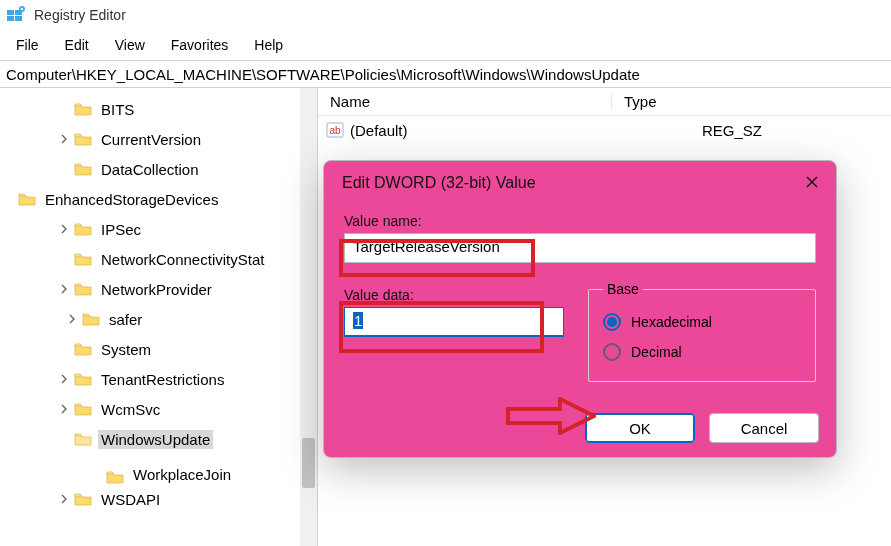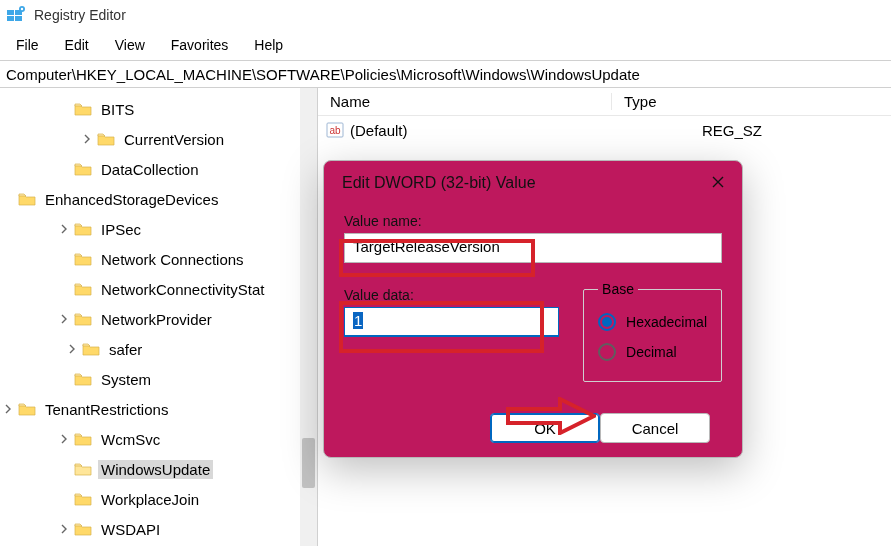--- a/index.html
+++ b/index.html
@@ -42,22 +42,22 @@
   .list-header .col.type { flex: 1; }
   .list-row { height: 28px; display: flex; align-items: center; padding-left: 8px; font-size: 15px; }
   .list-row .val-icon { width: 18px; height: 18px; margin-right: 6px; }
   .list-row .val-name { width: 352px; }
   .list-row .val-type { flex: 1; }
 
   
   .dialog {
     position: absolute;
     left: 323px; top: 160px;
-    width: 420px; height: 298px;
-    background: #be185d;
+    width: 514px; height: 298px;
+    background: #ec4899;
     border: 1px solid #b8b8b8;
     border-radius: 8px;
     box-shadow: 0 12px 40px rgba(0,0,0,0.25);
   }
   .dialog .dlg-title { display: flex; align-items: center; justify-content: space-between; padding: 10px 12px 6px 18px; }
   .dialog .dlg-title .t { font-size: 16px; color: #111; }
   .dialog .dlg-close { width: 24px; height: 24px; display: flex; align-items: center; justify-content: center; cursor: default; border-radius: 4px; }
   .dialog .body { padding: 6px 20px 0 20px; position: relative; }
   .dialog .field-label { font-size: 14px; color: #111; margin-top: 6px; margin-bottom: 4px; }
   .dialog .textfield {
@@ -79,21 +79,21 @@
   .dialog .row2 .left .dataval .seltxt { background: #0a66c2; color: #fff; padding: 0 1px; }
   .dialog .row2 fieldset.right {
     flex: 1; border: 1px solid #cfcfcf; border-radius: 2px;
     padding: 10px 14px 14px 14px; margin: 0;
   }
   .dialog .row2 fieldset.right legend { padding: 0 4px; font-size: 14px; }
   .dialog .radio-row { display: flex; align-items: center; gap: 10px; height: 30px; cursor: default; }
   .dialog .radio { width: 18px; height: 18px; border-radius: 50%; border: 2px solid #5f5f5f; display: inline-flex; align-items: center; justify-content: center; }
   .dialog .radio.checked { border-color: #0067c0; }
   .dialog .radio.checked::after { content: ""; width: 10px; height: 10px; border-radius: 50%; background: #0067c0; }
-  .dialog .buttons { position: absolute; right: 32px; bottom: 14px; display: flex; }
+  .dialog .buttons { position: absolute; right: 17px; bottom: 14px; display: flex; gap: 14px; }
   .dialog .btn {
     width: 110px; height: 30px;
     border: 1px solid #b8b8b8; border-radius: 4px;
     background: #ffffff; display: flex; align-items: center; justify-content: center;
     font-size: 15px; cursor: default;
   }
   .dialog .btn.default { border-color: #0067c0; box-shadow: inset 0 0 0 1px #0067c0; }
 
   
   .annot-box { position: absolute; border: 4px solid #d6222a; pointer-events: none; }
@@ -132,21 +132,21 @@
   <div class="tree-pane">
     <div class="tree" id="tree">
         <div class="tree-row" style="padding-left: 56px;">
           <span class="expander"></span>
           <span class="folder"><svg viewBox="0 0 18 14" width="18" height="14">
               <path d="M1 3 L6 3 L8 5 L17 5 L17 13 L1 13 Z" fill="#ffd969" stroke="#d7b34a" stroke-width="0.7"></path>
               <path d="M1 3 L1 2 L6 2 L8 4 L1 4 Z" fill="#ffe9a9" stroke="#d7b34a" stroke-width="0.7"></path>
             </svg></span>
           <span class="label">BITS</span>
         </div>
-        <div class="tree-row" style="padding-left: 79px;">
+        <div class="tree-row" style="padding-left: 56px;">
           <span class="expander">
             <svg width="10" height="10" viewBox="0 0 10 10">
               <path d="M3 1 L7 5 L3 9" fill="none" stroke="#666" stroke-width="1.4"></path>
             </svg>
           </span>
           <span class="folder"><svg viewBox="0 0 18 14" width="18" height="14">
               <path d="M1 3 L6 3 L8 5 L17 5 L17 13 L1 13 Z" fill="#ffd969" stroke="#d7b34a" stroke-width="0.7"></path>
               <path d="M1 3 L1 2 L6 2 L8 4 L1 4 Z" fill="#ffe9a9" stroke="#d7b34a" stroke-width="0.7"></path>
             </svg></span>
           <span class="label">CurrentVersion</span>
@@ -178,28 +178,20 @@
               <path d="M1 3 L1 2 L6 2 L8 4 L1 4 Z" fill="#ffe9a9" stroke="#d7b34a" stroke-width="0.7"></path>
             </svg></span>
           <span class="label">IPSec</span>
         </div>
         <div class="tree-row" style="padding-left: 56px;">
           <span class="expander"></span>
           <span class="folder"><svg viewBox="0 0 18 14" width="18" height="14">
               <path d="M1 3 L6 3 L8 5 L17 5 L17 13 L1 13 Z" fill="#ffd969" stroke="#d7b34a" stroke-width="0.7"></path>
               <path d="M1 3 L1 2 L6 2 L8 4 L1 4 Z" fill="#ffe9a9" stroke="#d7b34a" stroke-width="0.7"></path>
             </svg></span>
-          <span class="label">Network Connections</span>
-        </div>
-        <div class="tree-row" style="padding-left: 56px;">
-          <span class="expander"></span>
-          <span class="folder"><svg viewBox="0 0 18 14" width="18" height="14">
-              <path d="M1 3 L6 3 L8 5 L17 5 L17 13 L1 13 Z" fill="#ffd969" stroke="#d7b34a" stroke-width="0.7"></path>
-              <path d="M1 3 L1 2 L6 2 L8 4 L1 4 Z" fill="#ffe9a9" stroke="#d7b34a" stroke-width="0.7"></path>
-            </svg></span>
           <span class="label">NetworkConnectivityStat</span>
         </div>
         <div class="tree-row" style="padding-left: 56px;">
           <span class="expander">
             <svg width="10" height="10" viewBox="0 0 10 10">
               <path d="M3 1 L7 5 L3 9" fill="none" stroke="#666" stroke-width="1.4"></path>
             </svg>
           </span>
           <span class="folder"><svg viewBox="0 0 18 14" width="18" height="14">
               <path d="M1 3 L6 3 L8 5 L17 5 L17 13 L1 13 Z" fill="#ffd969" stroke="#d7b34a" stroke-width="0.7"></path>
@@ -220,21 +212,21 @@
           <span class="label">safer</span>
         </div>
         <div class="tree-row" style="padding-left: 56px;">
           <span class="expander"></span>
           <span class="folder"><svg viewBox="0 0 18 14" width="18" height="14">
               <path d="M1 3 L6 3 L8 5 L17 5 L17 13 L1 13 Z" fill="#ffd969" stroke="#d7b34a" stroke-width="0.7"></path>
               <path d="M1 3 L1 2 L6 2 L8 4 L1 4 Z" fill="#ffe9a9" stroke="#d7b34a" stroke-width="0.7"></path>
             </svg></span>
           <span class="label">System</span>
         </div>
-        <div class="tree-row" style="">
+        <div class="tree-row" style="padding-left: 56px;">
           <span class="expander">
             <svg width="10" height="10" viewBox="0 0 10 10">
               <path d="M3 1 L7 5 L3 9" fill="none" stroke="#666" stroke-width="1.4"></path>
             </svg>
           </span>
           <span class="folder"><svg viewBox="0 0 18 14" width="18" height="14">
               <path d="M1 3 L6 3 L8 5 L17 5 L17 13 L1 13 Z" fill="#ffd969" stroke="#d7b34a" stroke-width="0.7"></path>
               <path d="M1 3 L1 2 L6 2 L8 4 L1 4 Z" fill="#ffe9a9" stroke="#d7b34a" stroke-width="0.7"></path>
             </svg></span>
           <span class="label">TenantRestrictions</span>
@@ -252,21 +244,21 @@
           <span class="label">WcmSvc</span>
         </div>
         <div class="tree-row" style="padding-left: 56px;">
           <span class="expander"></span>
           <span class="folder"><svg viewBox="0 0 18 14" width="18" height="14">
               <path d="M1 3 L6 3 L8 5 L17 5 L17 13 L1 13 Z" fill="#ffe69a" stroke="#d7b34a" stroke-width="0.7"></path>
               <path d="M1 3 L1 2 L6 2 L8 4 L1 4 Z" fill="#ffe9a9" stroke="#d7b34a" stroke-width="0.7"></path>
             </svg></span>
           <span class="label selected">WindowsUpdate</span>
         </div>
-        <div class="tree-row" style="padding-left: 56px;">
+        <div class="tree-row" style="padding-left: 88px; align-items: flex-end;">
           <span class="expander"></span>
           <span class="folder"><svg viewBox="0 0 18 14" width="18" height="14">
               <path d="M1 3 L6 3 L8 5 L17 5 L17 13 L1 13 Z" fill="#ffd969" stroke="#d7b34a" stroke-width="0.7"></path>
               <path d="M1 3 L1 2 L6 2 L8 4 L1 4 Z" fill="#ffe9a9" stroke="#d7b34a" stroke-width="0.7"></path>
             </svg></span>
           <span class="label">WorkplaceJoin</span>
         </div>
         <div class="tree-row" style="padding-left: 56px;">
           <span class="expander">
             <svg width="10" height="10" viewBox="0 0 10 10">

